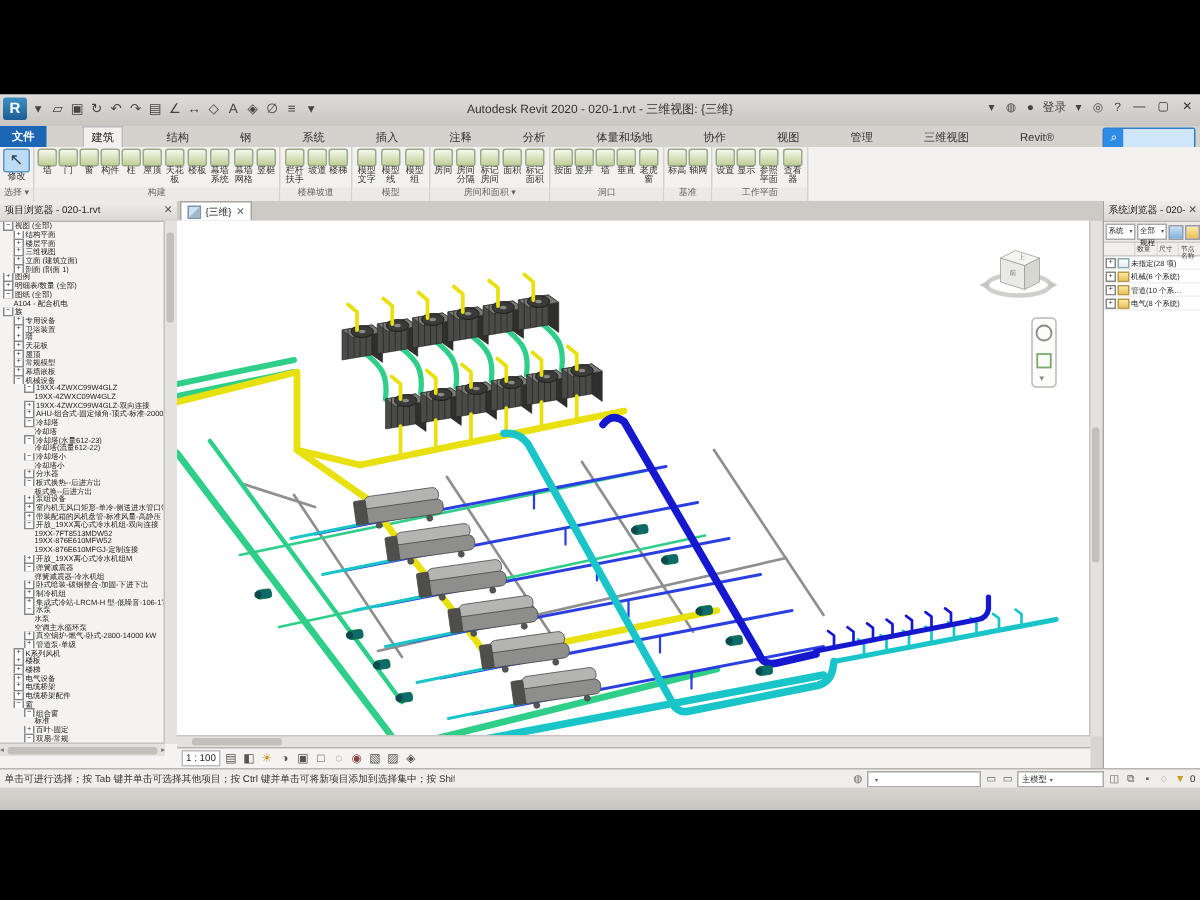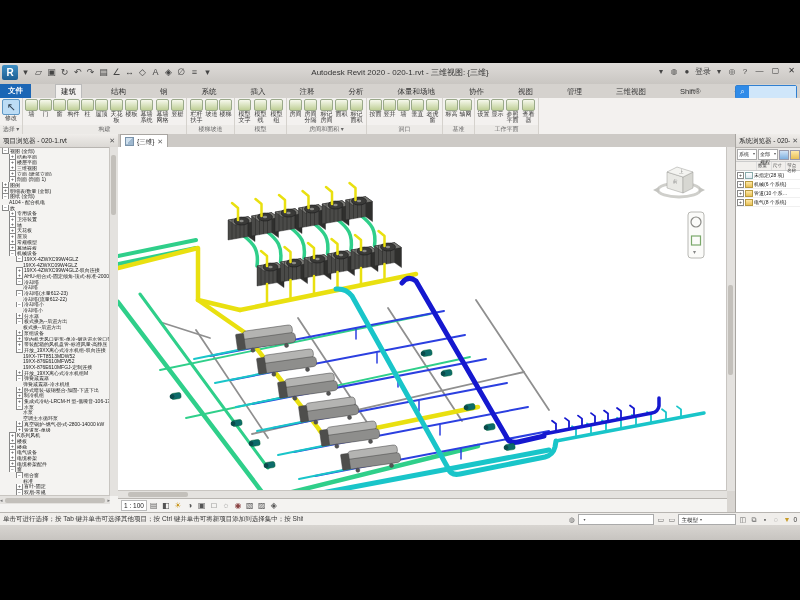--- a/index.html
+++ b/index.html
@@ -149,21 +149,21 @@
         <div class="rtab">钢</div>
         <div class="rtab">系统</div>
         <div class="rtab">插入</div>
         <div class="rtab">注释</div>
         <div class="rtab">分析</div>
         <div class="rtab">体量和场地</div>
         <div class="rtab">协作</div>
         <div class="rtab">视图</div>
         <div class="rtab">管理</div>
         <div class="rtab">三维视图</div>
-        <div class="rtab">Shift®</div>
+        <div class="rtab">Revit®</div>
         <div class="rtab">修改</div>
         <span id="tab-caret">▾</span>
       </div>
   </div>
   <div id="searchbox">
     <div class="btn">⌕</div>
     <input value="" style="">
   </div>
 
   <div id="ribbon">

